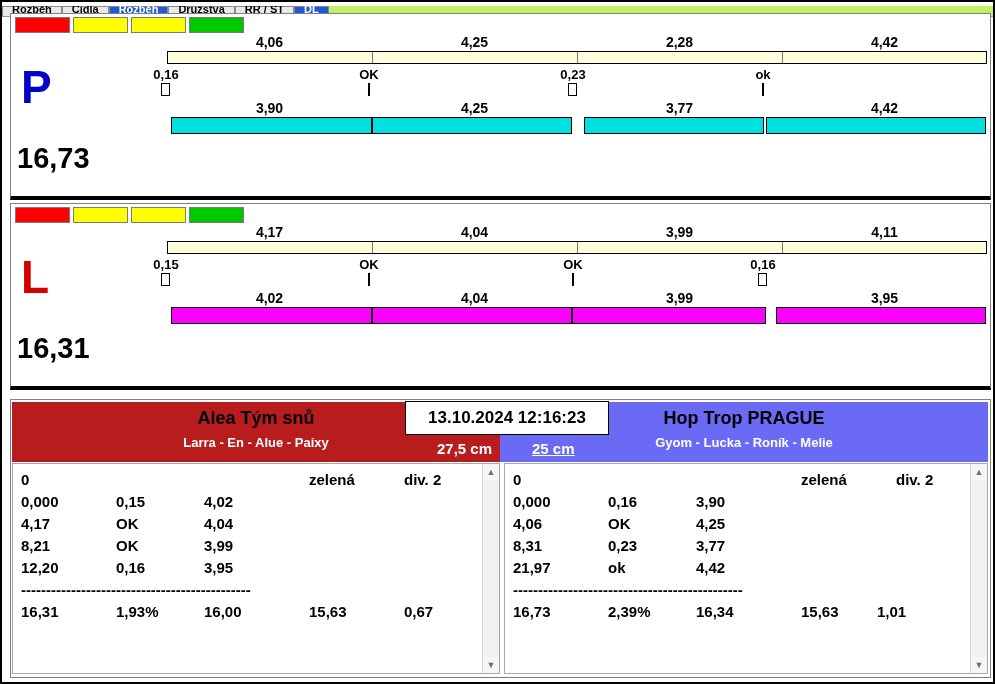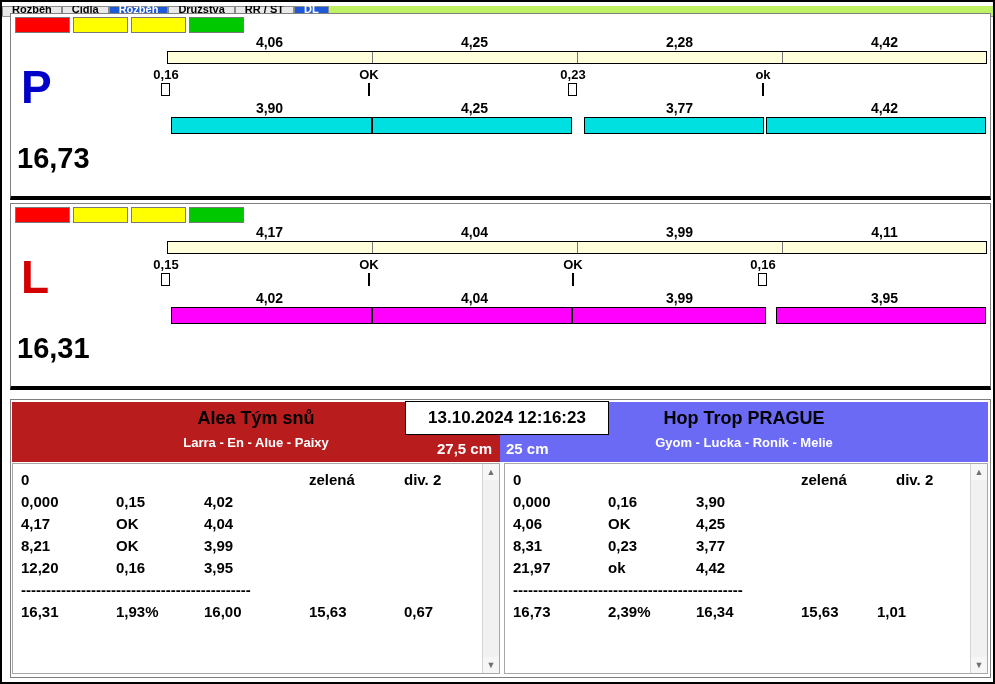--- a/index.html
+++ b/index.html
@@ -45,21 +45,21 @@
   .bottom{position:absolute;left:8px;top:397px;width:981px;height:279px;background:#fff;
     border:1px solid #7f7f7f;box-sizing:border-box;}
   .team-header{position:absolute;top:2px;height:60px;}
   .team-header.red{left:1px;width:488px;background:#b91c1c;}
   .team-header.blue{left:489px;width:488px;background:#6a6af5;}
   .team-name{position:absolute;top:6px;left:0;width:100%;text-align:center;
     font-size:18px;font-weight:bold;color:#000;}
   .team-members{position:absolute;top:33px;left:0;width:100%;text-align:center;
     font-size:13px;font-weight:bold;color:#fff;}
   .distance{position:absolute;top:38px;font-size:15px;font-weight:bold;color:#fff;}
-  .distance.left-team{right:8px;} .distance.right-team{left:6px;}
+  .distance.left-team{right:8px;} .distance.right-team{left:32px;text-decoration:underline;}
   .datetime{position:absolute;left:394px;top:1px;width:204px;height:34px;background:#fff;
     border:1px solid #000;box-sizing:border-box;font-size:17px;font-weight:bold;
     text-align:center;line-height:32px;z-index:5;}
   .results{position:absolute;top:63px;height:211px;background:#fff;
     border:1px solid #a8a8a8;box-sizing:border-box;}
   .results.left{left:1px;width:488px;} .results.right{left:493px;width:484px;}
   .cell{position:absolute;font-size:15px;font-weight:bold;white-space:pre;}
   .vscroll{position:absolute;top:0;right:0;width:17px;height:100%;background:#f1f1f1;
     border-left:1px solid #d4d4d4;box-sizing:border-box;}
   .varrow{position:absolute;left:0;width:16px;height:16px;background:#f6f6f6;color:#707070;

